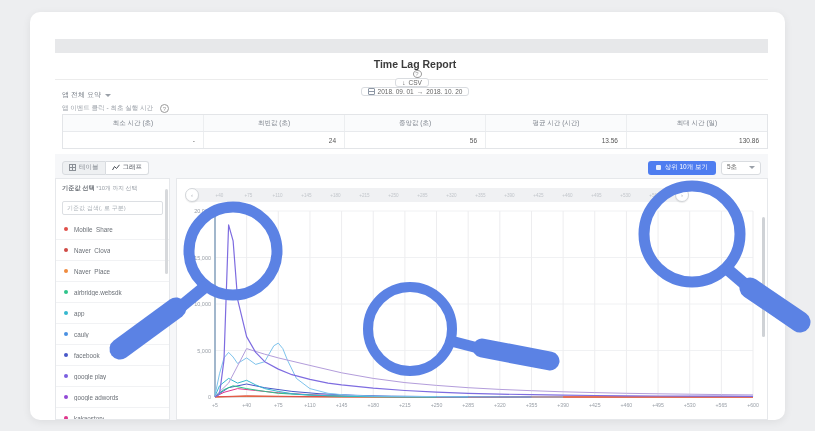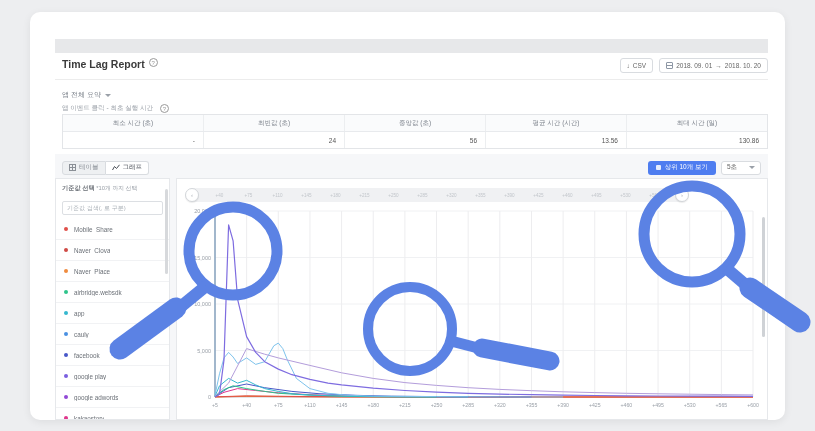--- a/index.html
+++ b/index.html
@@ -4,21 +4,21 @@
 <style>
   * { margin:0; padding:0; box-sizing:border-box; }
   html,body { width:815px; height:431px; overflow:hidden; }
   body { background:#edeef0; font-family:"Liberation Sans","DejaVu Sans",sans-serif; position:relative; color:#444; }
 
   .window { position:absolute; left:30px; top:12px; width:755px; height:408px;
             background:#fff; border-radius:10px; box-shadow:0 2px 8px rgba(0,0,0,.07); }
   .chrome { position:absolute; left:25px; top:27px; width:713px; height:14px; background:#e7e8ea; }
 
   .title-row { position:absolute; left:25px; top:46px; width:713px; height:22px;
-               display:flex; align-items:flex-start; border-bottom:1px solid #ececec; padding:0 0 6px 7px; }
+               display:flex; align-items:center; border-bottom:1px solid #ececec; padding:0 0 6px 7px;flex-direction:column; }
   .report-title { font-size:10.5px; font-weight:bold; color:#3b3b3b; }
   .info-icon { width:9px; height:9px; border:1px solid #9a9a9a; border-radius:50%; color:#9a9a9a;
                font-size:6px; display:inline-flex; align-items:center; justify-content:center; margin-left:4px; }
   .title-spacer { flex:1; }
   .btn-sm { height:15px; border:1px solid #d9dce0; border-radius:3px; background:#fff;
             font-size:6.5px; color:#666; display:inline-flex; align-items:center; padding:0 6px; gap:3px; }
   .csv-btn { margin-right:6px; }
   .cal-glyph { width:7px; height:7px; border:1px solid #8d97a5; border-radius:1px; position:relative; display:inline-block; }
   .cal-glyph:before { content:""; position:absolute; left:0; right:0; top:1.5px; border-top:1px solid #8d97a5; }
 

